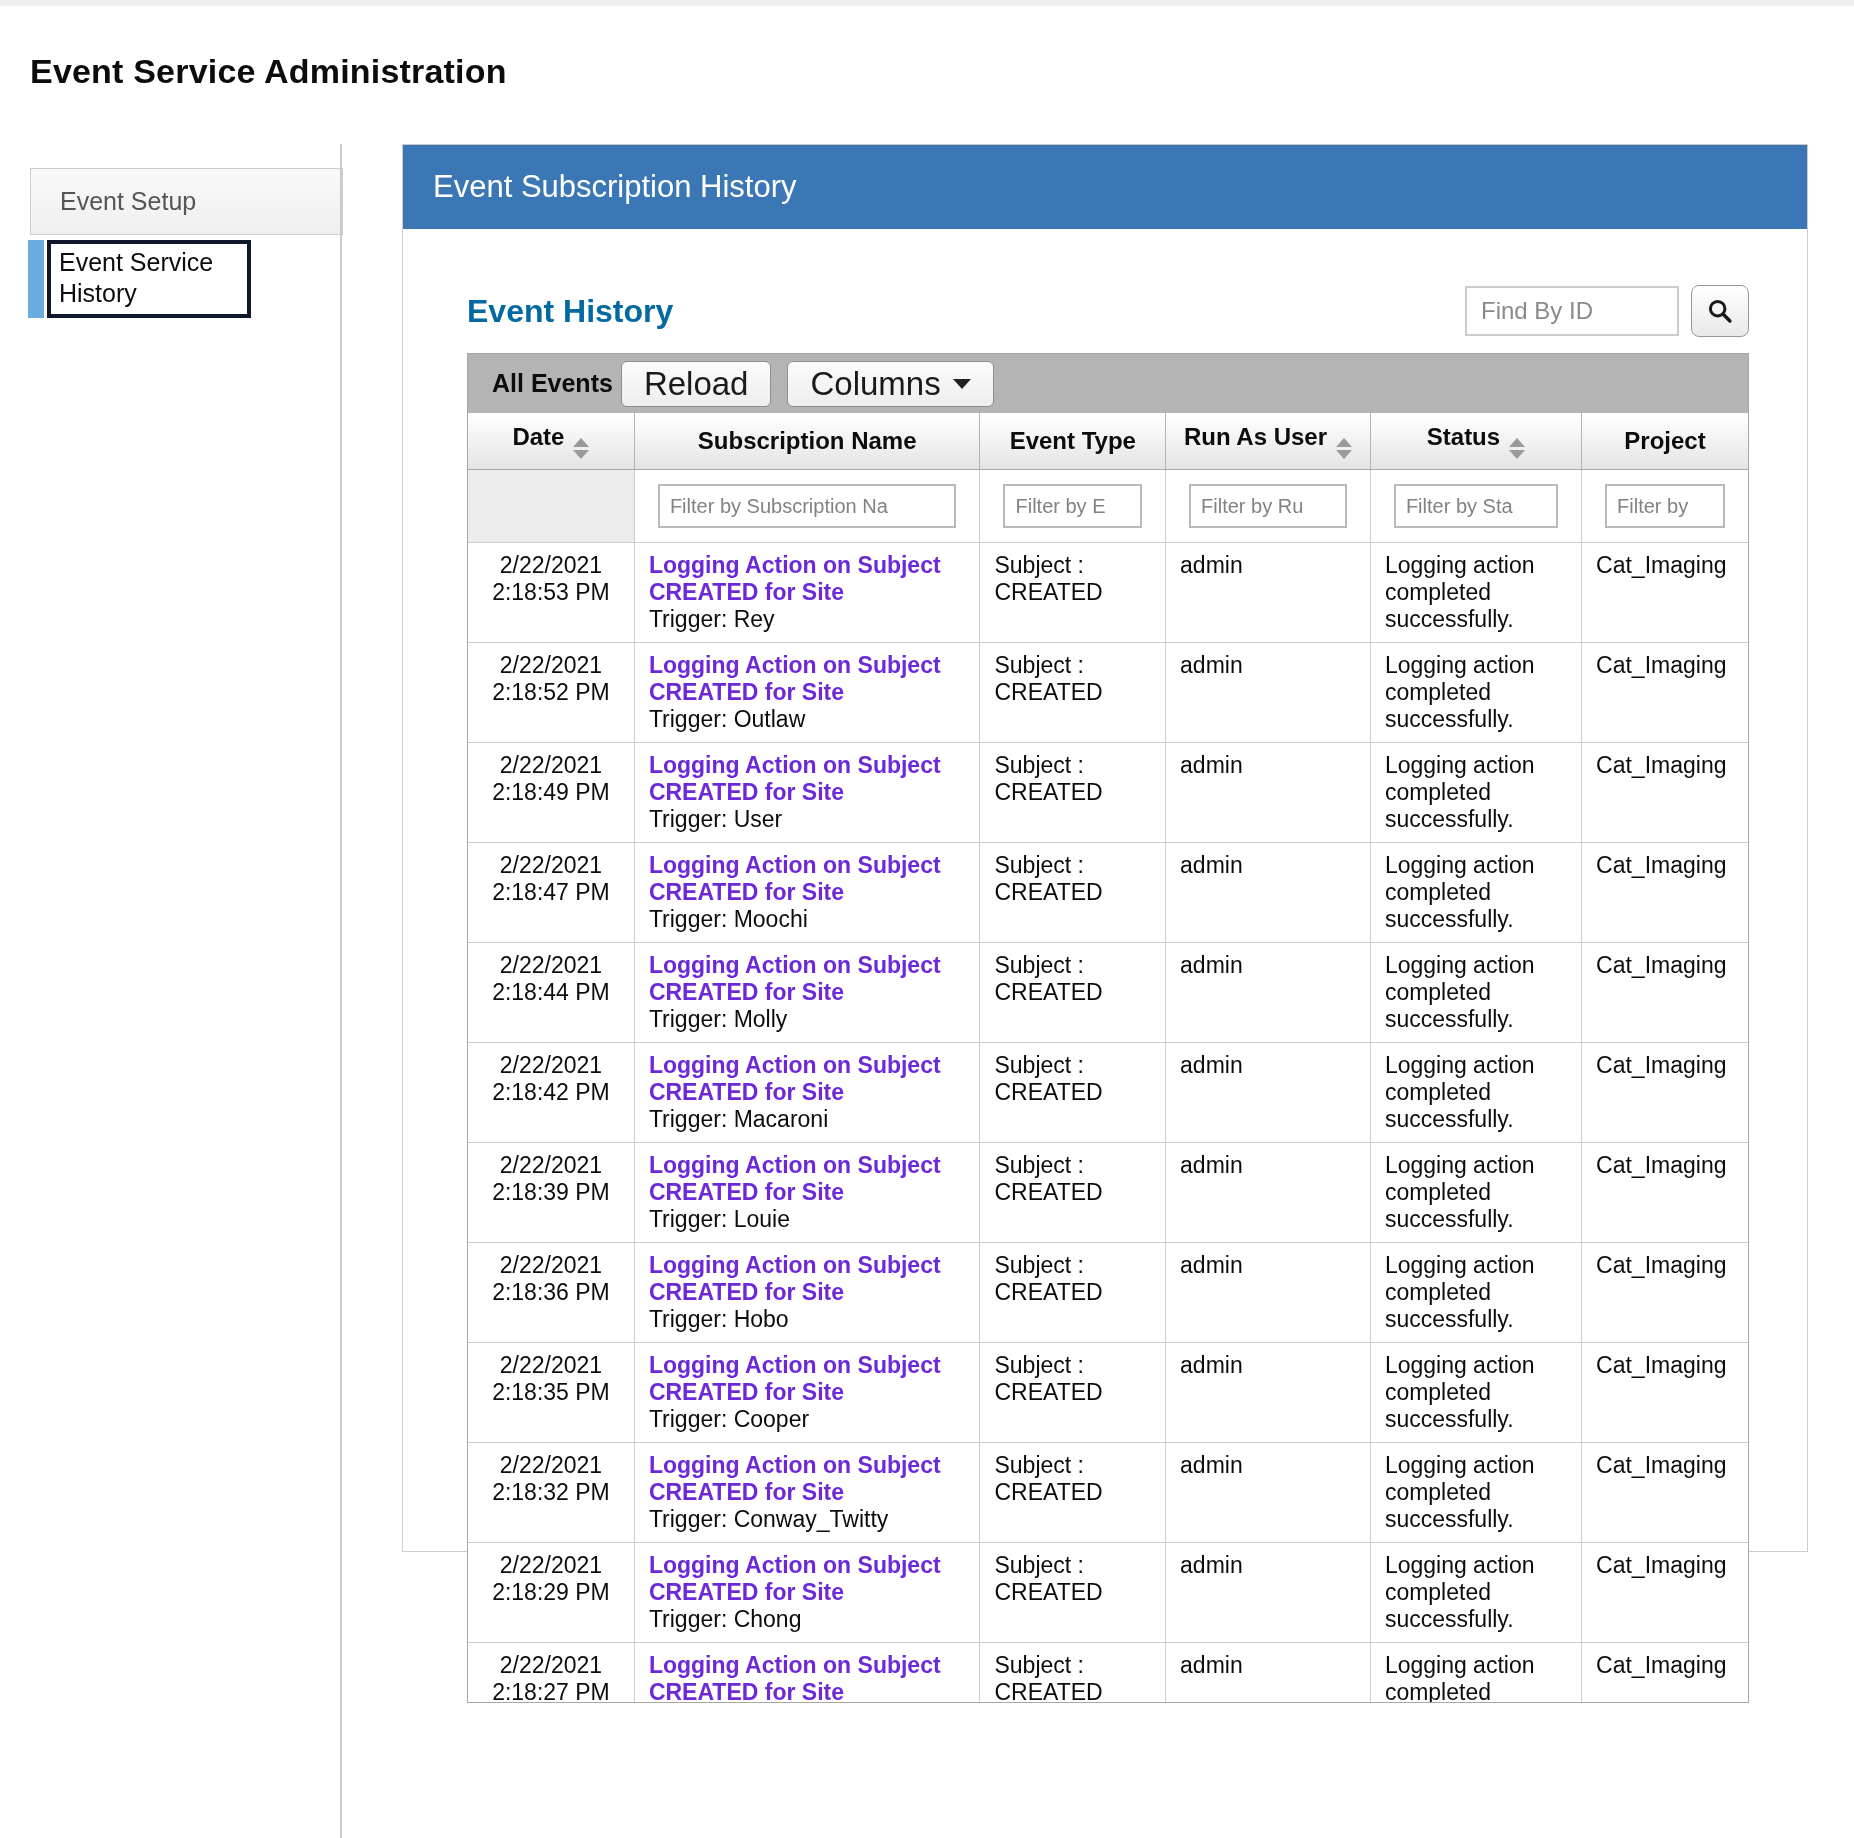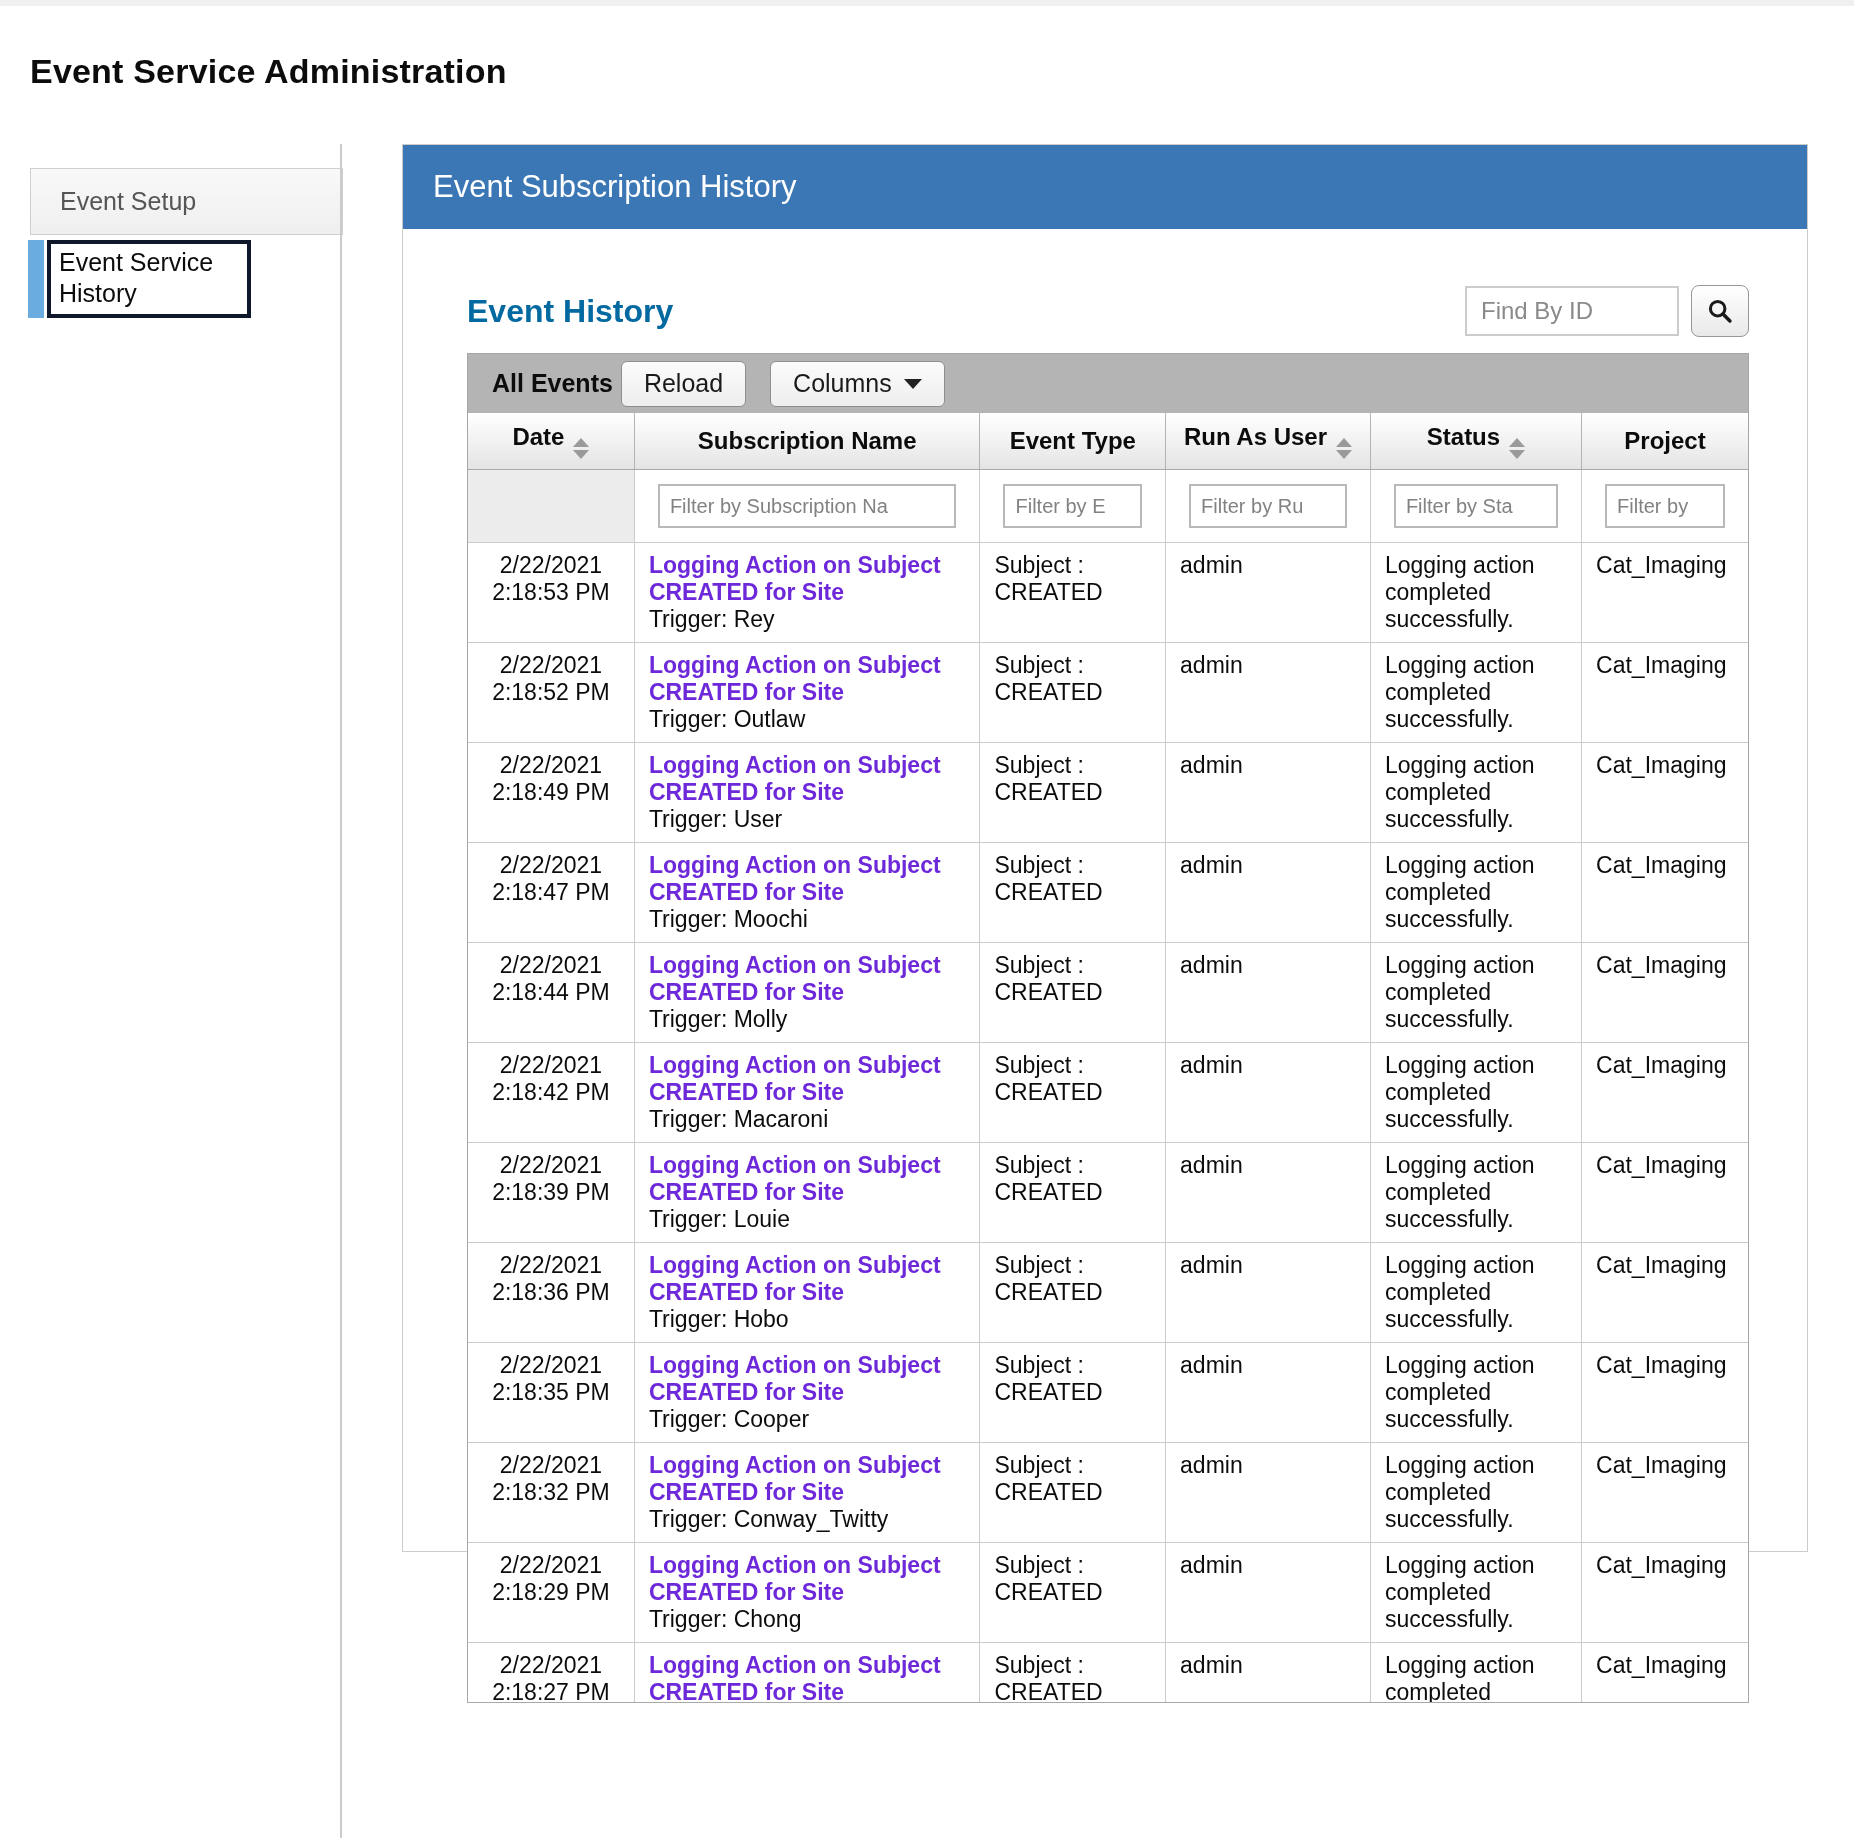--- a/index.html
+++ b/index.html
@@ -65,24 +65,24 @@
   }
 
   
   .grid-toolbar{
     height:60px;background:#b4b4b4;
     display:flex;align-items:center;padding-left:24px;
     border:1px solid #a6a6a6;border-bottom:none;box-sizing:border-box;
   }
   .all-events{font-size:25px;font-weight:700;color:#0c0c0c;margin-right:8px;}
   .tb-btn{
-    height:46px;margin-right:24px;padding:0 22px;
+    height:46px;margin-right:16px;padding:0 22px;
     background:linear-gradient(#fbfbfb,#eeeeee);
     border:1px solid #8f8f8f;border-radius:6px;
-    font-size:25px;color:#1a1a1a;cursor:pointer;
+    font-size:33px;color:#1a1a1a;cursor:pointer;
     font-family:"Liberation Sans","DejaVu Sans",sans-serif;
     display:flex;align-items:center;
   }
   .caret{display:inline-block;width:0;height:0;margin-left:12px;
     border-left:9px solid transparent;border-right:9px solid transparent;border-top:10px solid #222;}
 
   .grid-viewport{
     height:1290px;overflow:hidden;
     border:1px solid #a8a8a8;border-top:none;box-sizing:border-box;background:#fff;
   }

